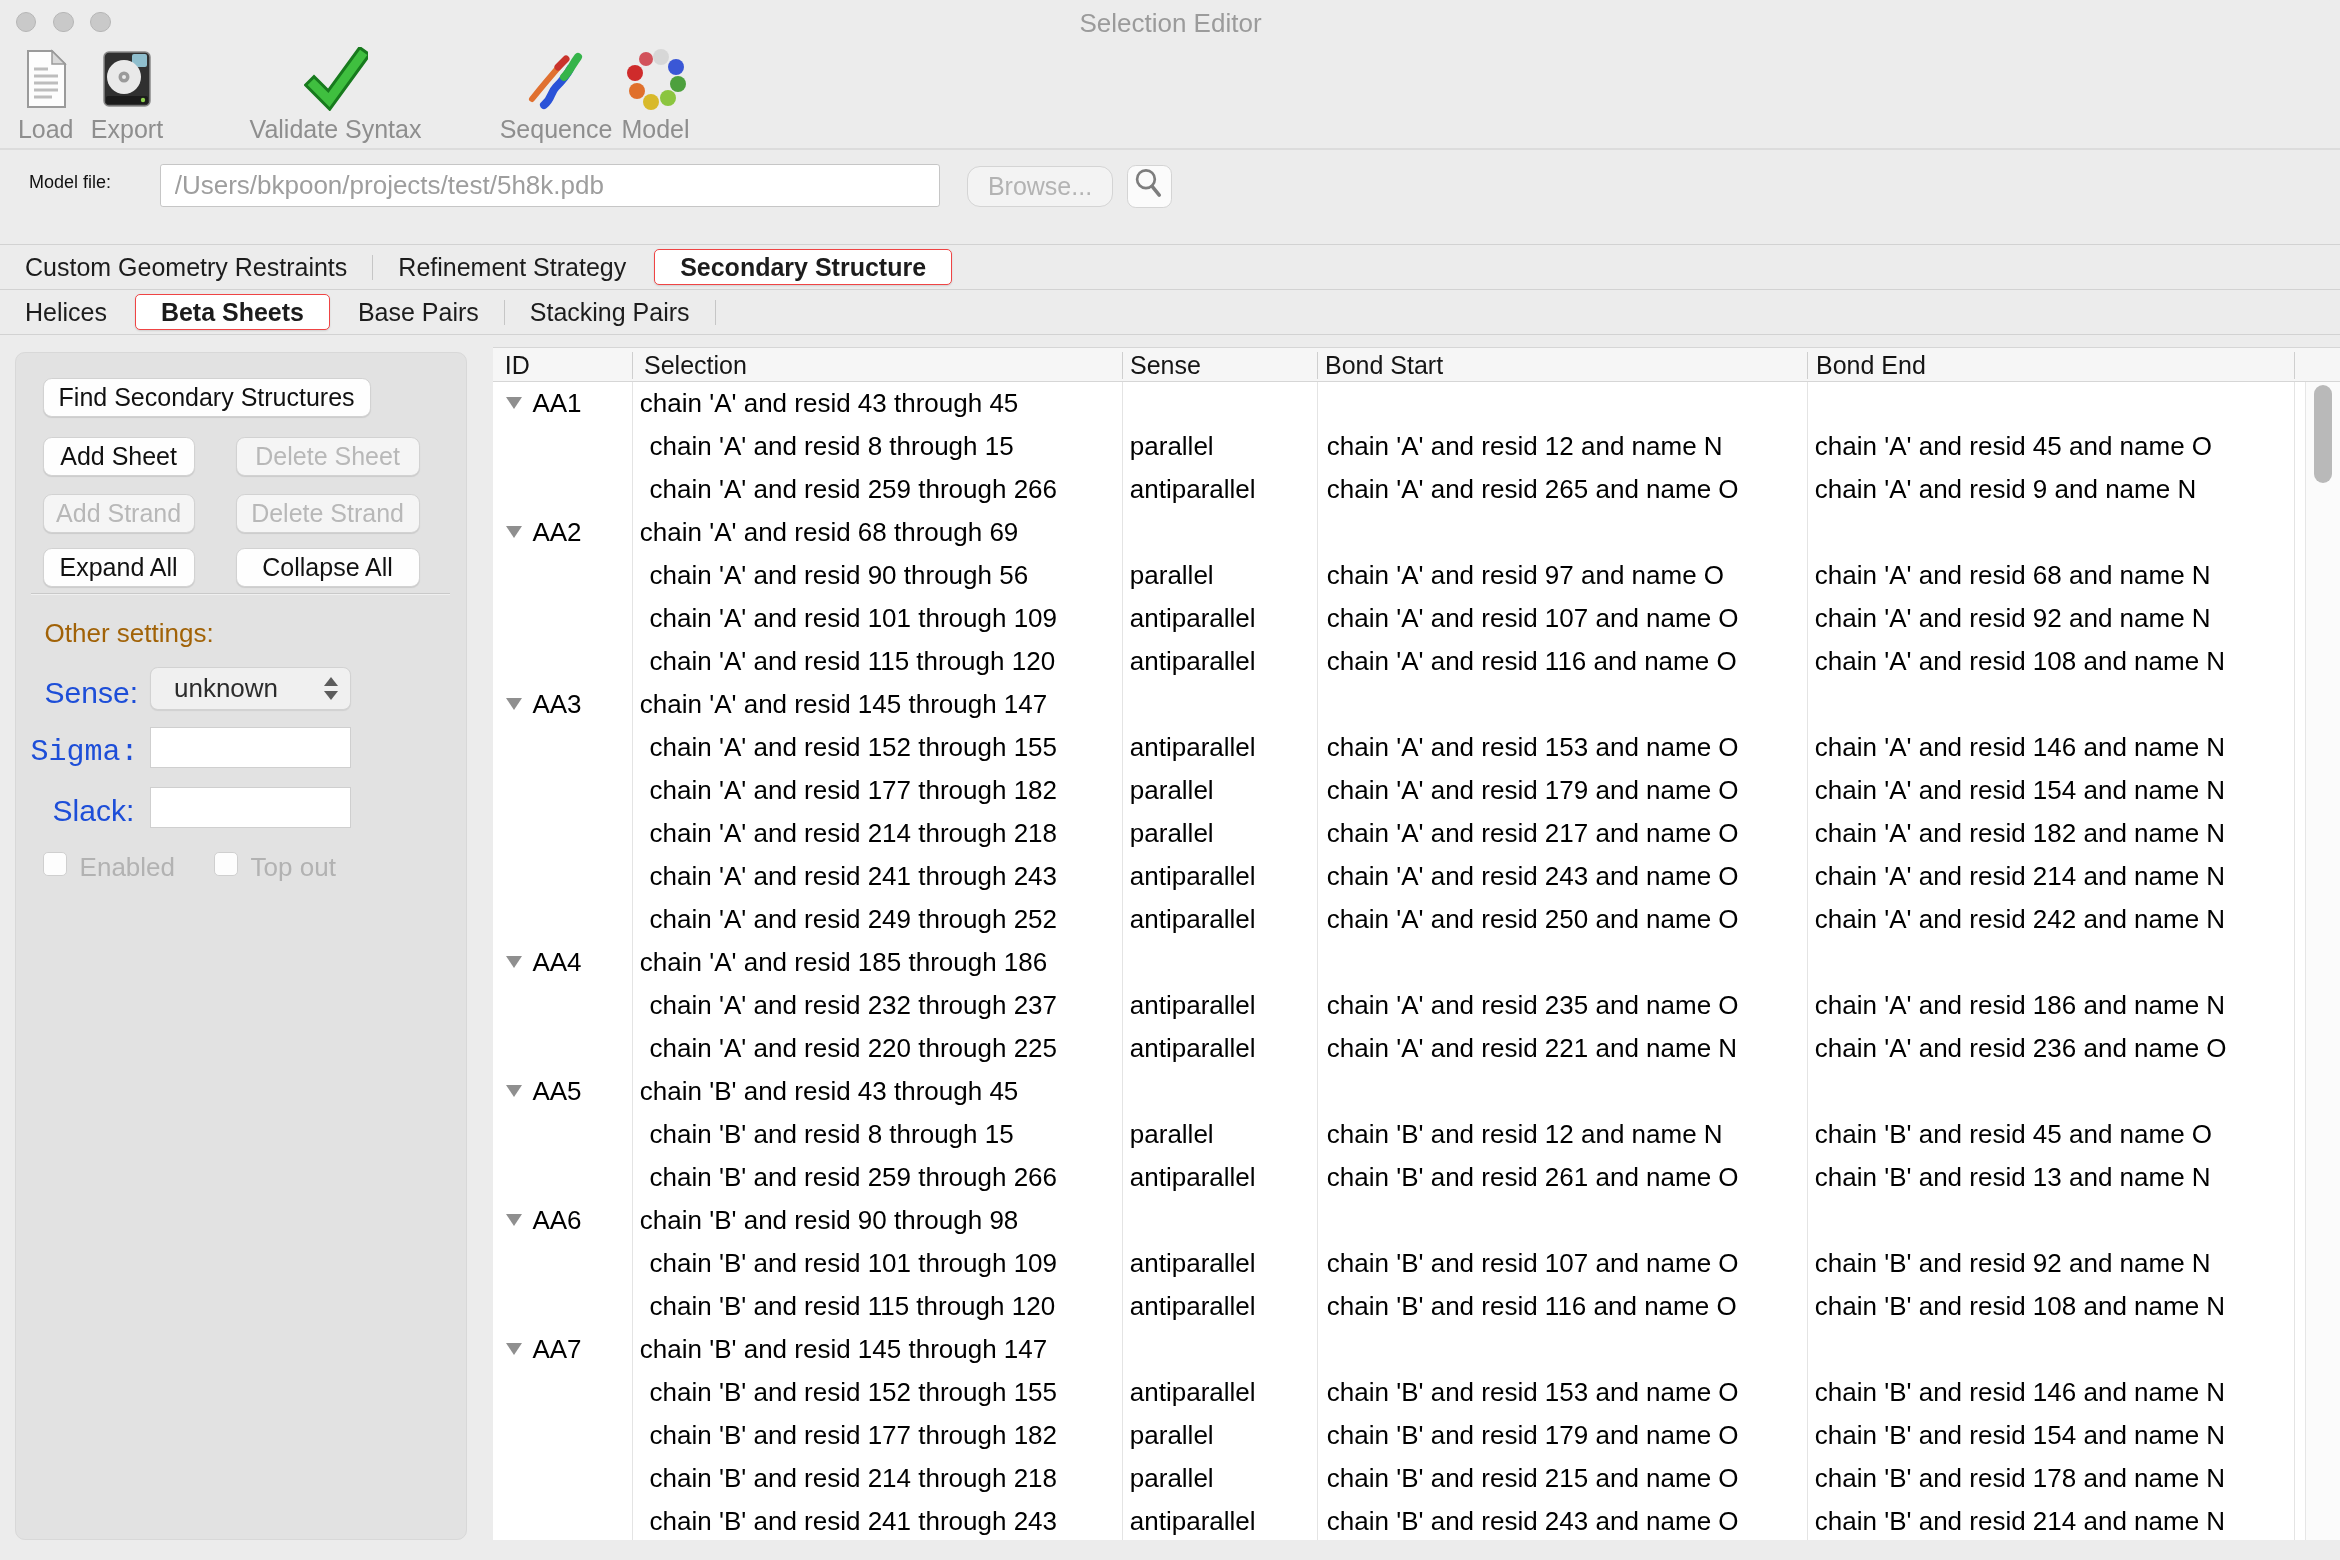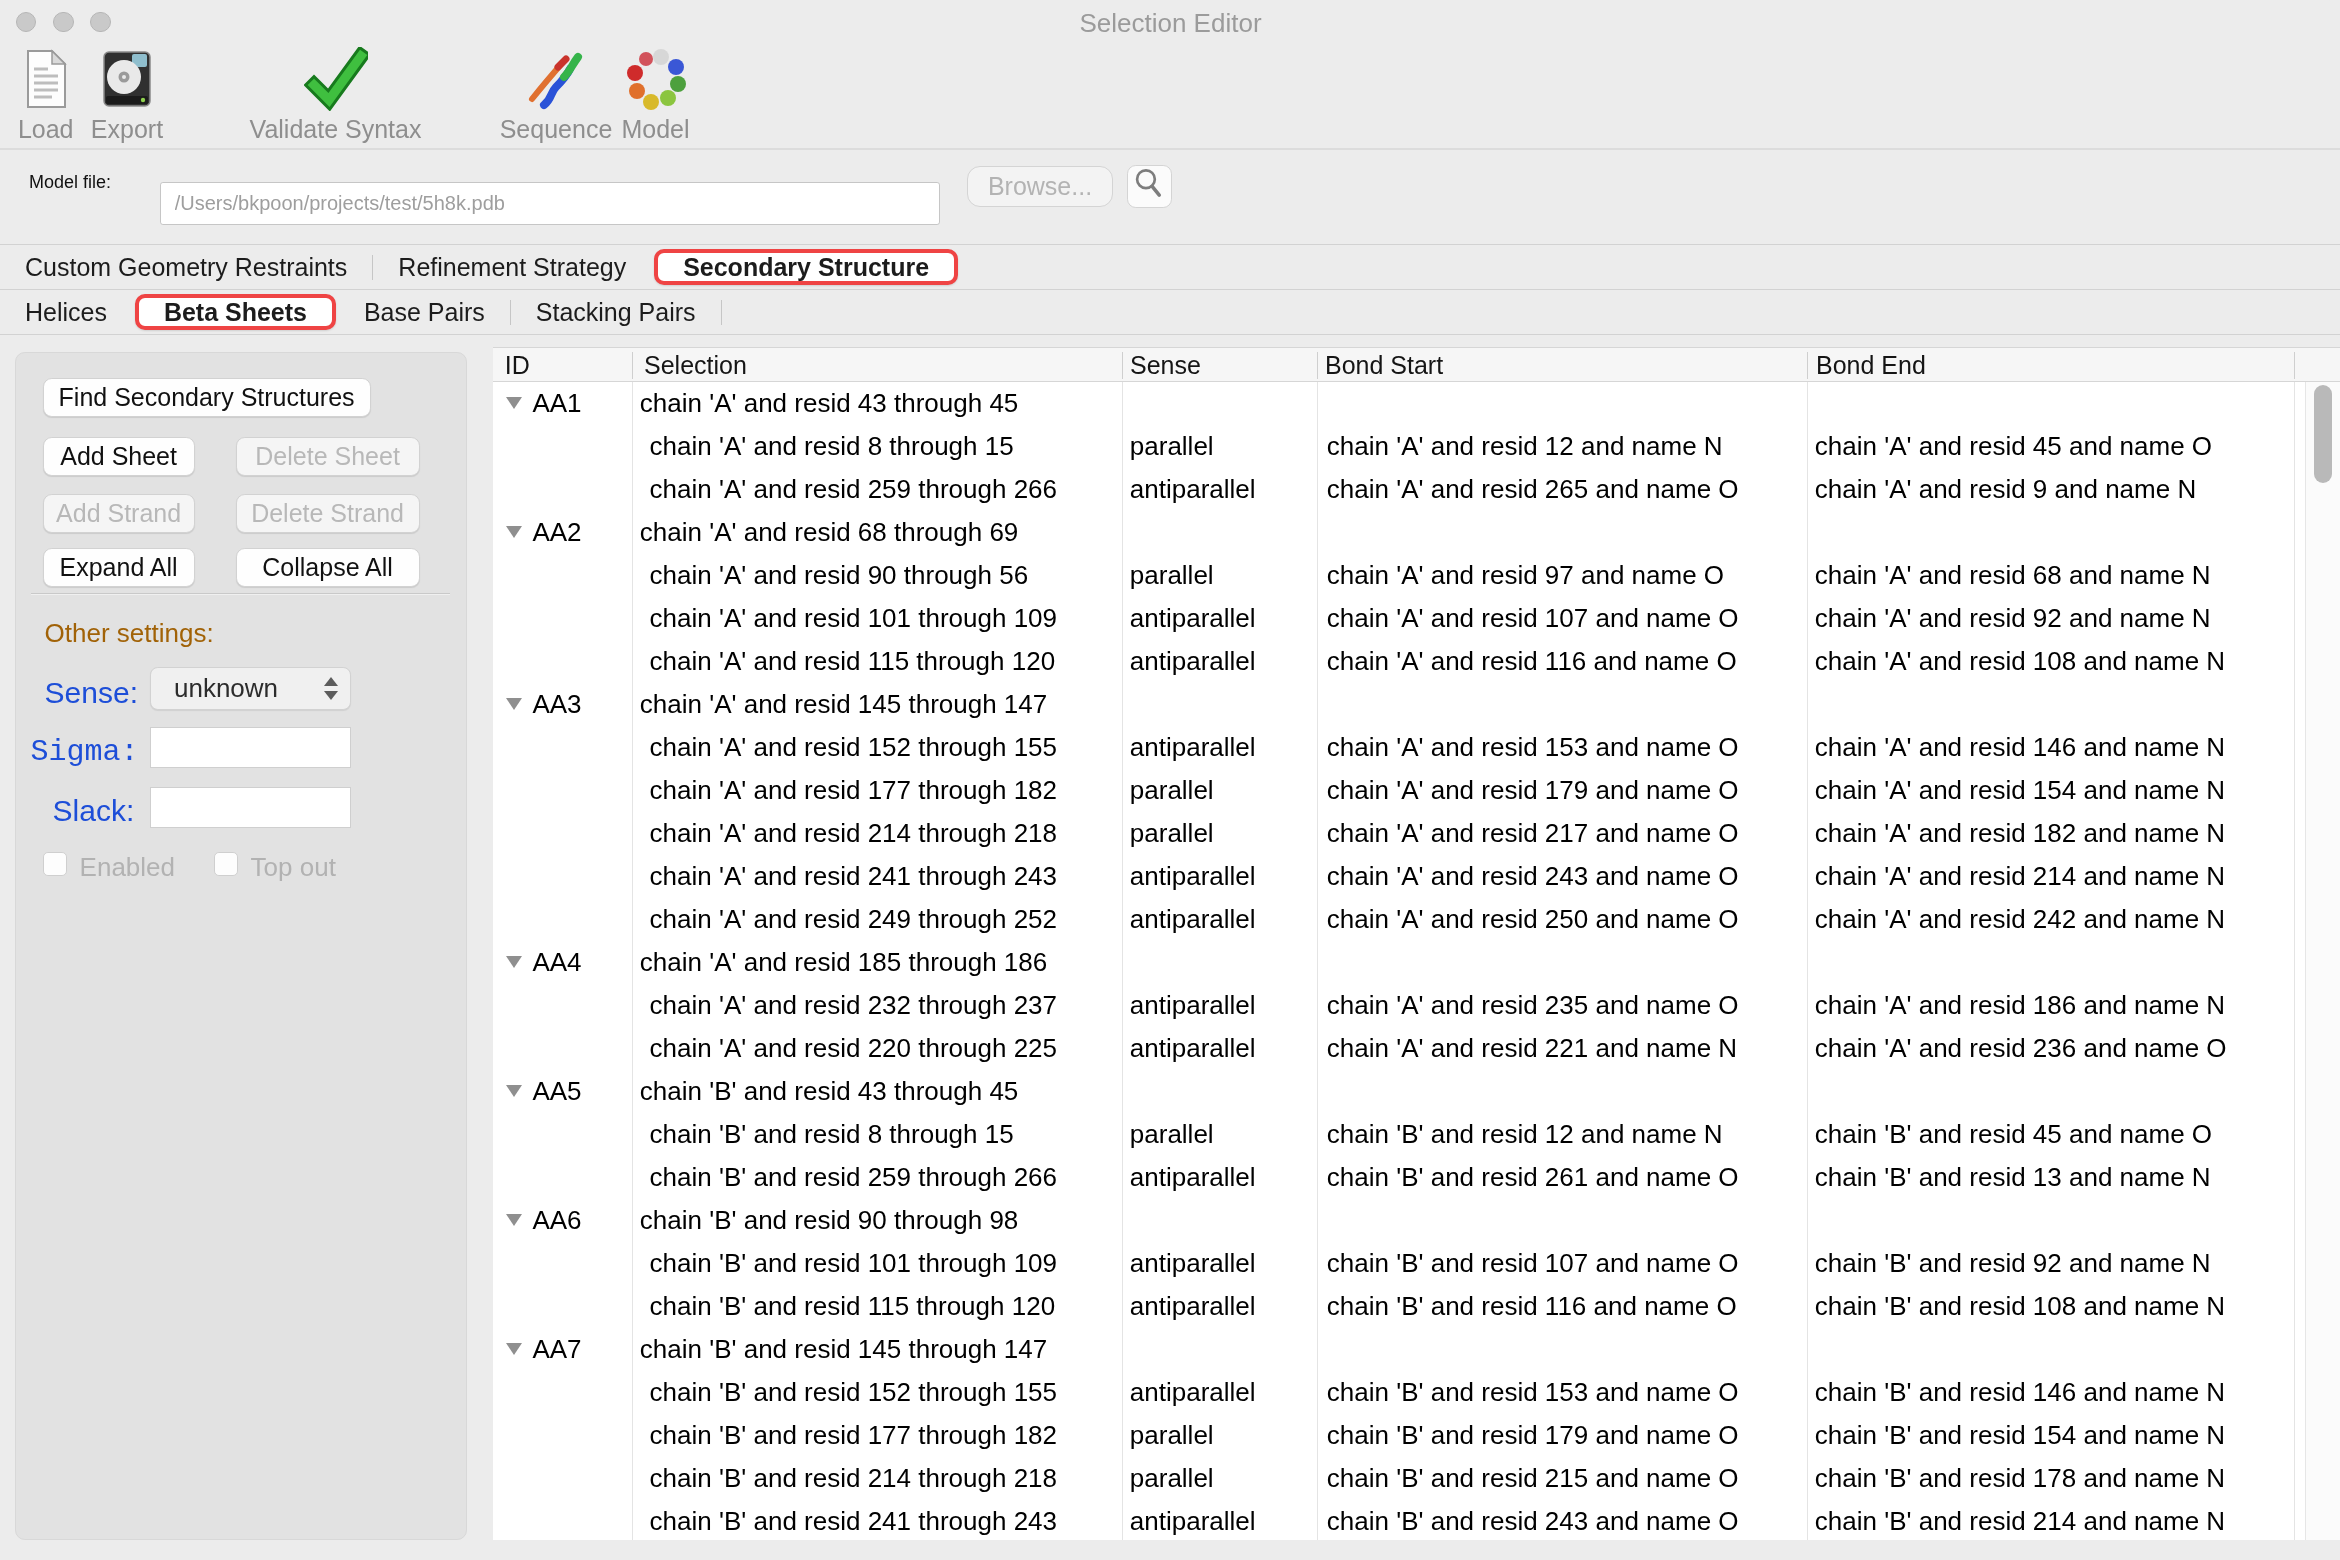--- a/index.html
+++ b/index.html
@@ -20,36 +20,36 @@
   .tool .ticon{display:block;margin:0 auto;width:64px;height:64px;}
   .tool .tlabel{display:block;margin-top:3.9px;font-size:25px;color:#8e8e8e;white-space:nowrap;}
   .t-load{left:11.7px;width:68px;}
   .t-export{left:86px;width:82px;}
   .t-validate{left:238px;width:195px;}
   .t-sequence{left:478px;width:156px;}
   .t-model{left:602px;width:107px;}
   
   .filebar{position:absolute;top:156px;left:0;width:100%;height:68px;}
   .filelabel{position:absolute;left:29px;top:15.6px;font-size:18px;color:#111;}
-  .fileinput{position:absolute;left:160px;top:26px;width:780px;height:43px;
+  .fileinput{position:absolute;left:160px;top:8px;width:780px;height:43px;
              background:#fff;border:1px solid #c6c6c6;border-radius:2.9px;
-             font-size:20px;color:#9e9e9e;padding:0 13.7px;outline:none;}
+             font-size:26px;color:#9e9e9e;padding:0 13.7px;outline:none;}
   .browsebtn{position:absolute;left:967px;top:9.8px;width:146px;height:41px;
              background:#f3f3f3;border:1px solid #d4d4d4;border-radius:13px;
              font-size:25px;color:#b3b3b3;}
   .searchbtn{position:absolute;left:1127px;top:8.8px;width:45px;height:43px;
              background:#fbfbfb;border:1px solid #d4d4d4;border-radius:8.8px;
              display:flex;align-items:center;justify-content:center;}
   
   .tabrow{position:absolute;left:0;width:100%;display:flex;align-items:stretch;
           border-top:1px solid #d2d2d2;background:#ececec;}
   .tabs-main{top:244px;height:45px;}
   .tabs-sub{top:289px;height:46px;border-bottom:1px solid #d2d2d2;}
   .tab{padding:0 25px;display:flex;align-items:center;font-size:25px;color:#1c1c1c;white-space:nowrap;}
-  .tab.selected{background:#fff;border:4px solid #ef4444;border-radius:10px;
+  .tab.selected{background:#fff;border:1px solid #ef4444;border-radius:5px;
                 margin:3.9px 2.9px;font-weight:bold;box-shadow:0 1px 2px rgba(0,0,0,.12);}
   .tdiv{width:1px;height:25px;background:#c6c6c6;align-self:center;}
   
   .content{position:absolute;top:335px;left:0;width:2341px;height:1226px;background:#ececec;}
   
   .sidebar{position:absolute;left:14.6px;top:16.6px;width:452px;height:1188px;
            background:#e2e2e2;border:1px solid #d8d8d8;border-radius:9.8px;}
   .sbtn{position:absolute;background:#fefefe;border:1px solid #d2d2d2;border-radius:8.8px;
         font-size:25px;color:#111;box-shadow:0 1px 1px rgba(0,0,0,.10);white-space:nowrap;}
   .sbtn.disabled{color:#b8b8b8;background:#f5f5f5;}

